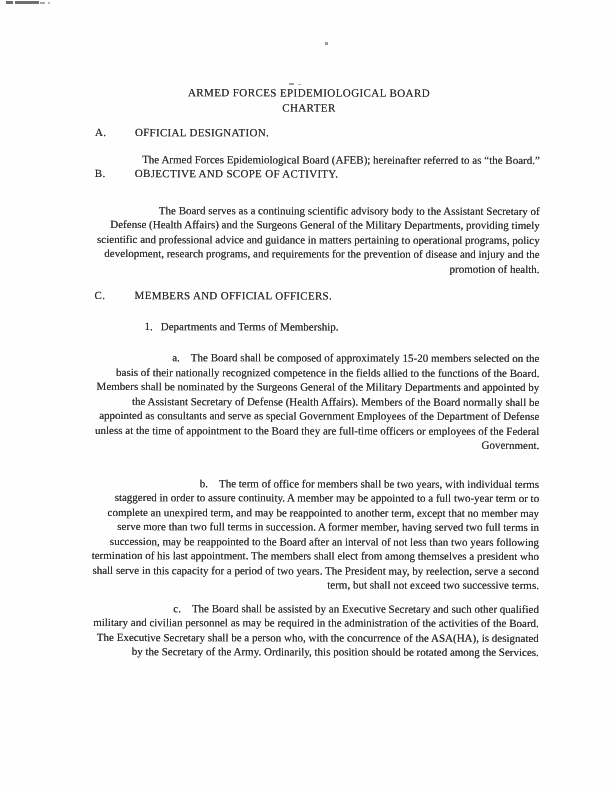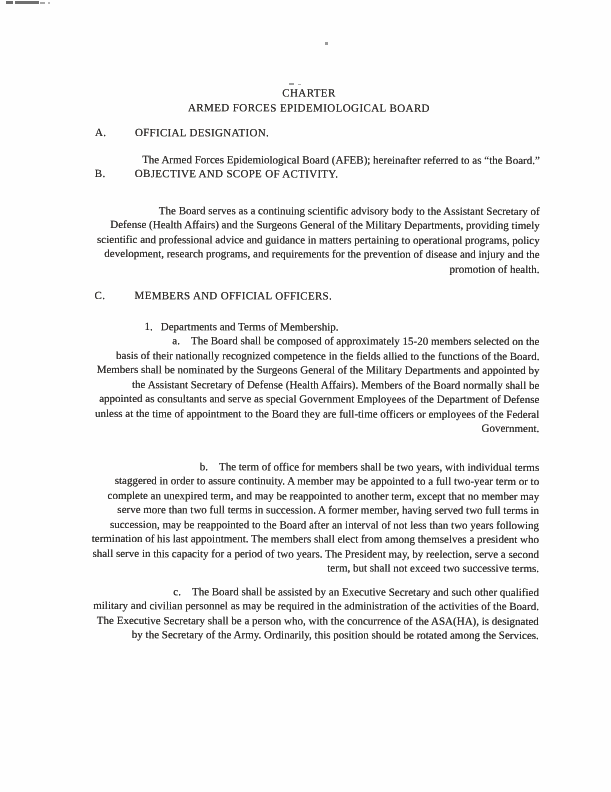--- a/index.html
+++ b/index.html
@@ -59,42 +59,42 @@
   .para.indent-2 { text-indent: 75px; }
   .item-label { margin-right: 11px; }
 
   
   .mt-secA  { margin-top: 11px; }
   .mt-paraA { margin-top: 12px; }
   .mt-secB  { }
   .mt-paraB { margin-top: 22px; }
   .mt-secC  { margin-top: 13px; }
   .mt-sub   { margin-top: 16px; }
-  .mt-itemA { }
+  .mt-itemA { margin-top: 17px; }
   .mt-itemB { margin-top: 24px; }
   .mt-itemC { margin-top: 9px;  }
 </style>
 </head>
 <body>
 
 <div class="page">
 
   <div class="artifact streak-a"></div>
   <div class="artifact streak-b"></div>
   <div class="artifact streak-c"></div>
   <div class="artifact streak-d"></div>
   <div class="artifact speck-1"></div>
   <div class="artifact speck-2"></div>
   <div class="artifact speck-3"></div>
 
   <div class="content">
 
     <div class="doc-title">
+      <div>ARMED FORCES EPIDEMIOLOGICAL BOARD</div>
       <div>CHARTER</div>
-      <div>ARMED FORCES EPIDEMIOLOGICAL BOARD</div>
     </div>
 
     <div class="sec-heading mt-secA">
       <span class="sec-label">A.</span><span>OFFICIAL DESIGNATION.</span>
     </div>
     <p class="para indent-1 mt-paraA">The Armed Forces Epidemiological Board (AFEB); hereinafter referred to as “the Board.”</p>
 
     <div class="sec-heading mt-secB">
       <span class="sec-label">B.</span><span>OBJECTIVE AND SCOPE OF ACTIVITY.</span>
     </div>

